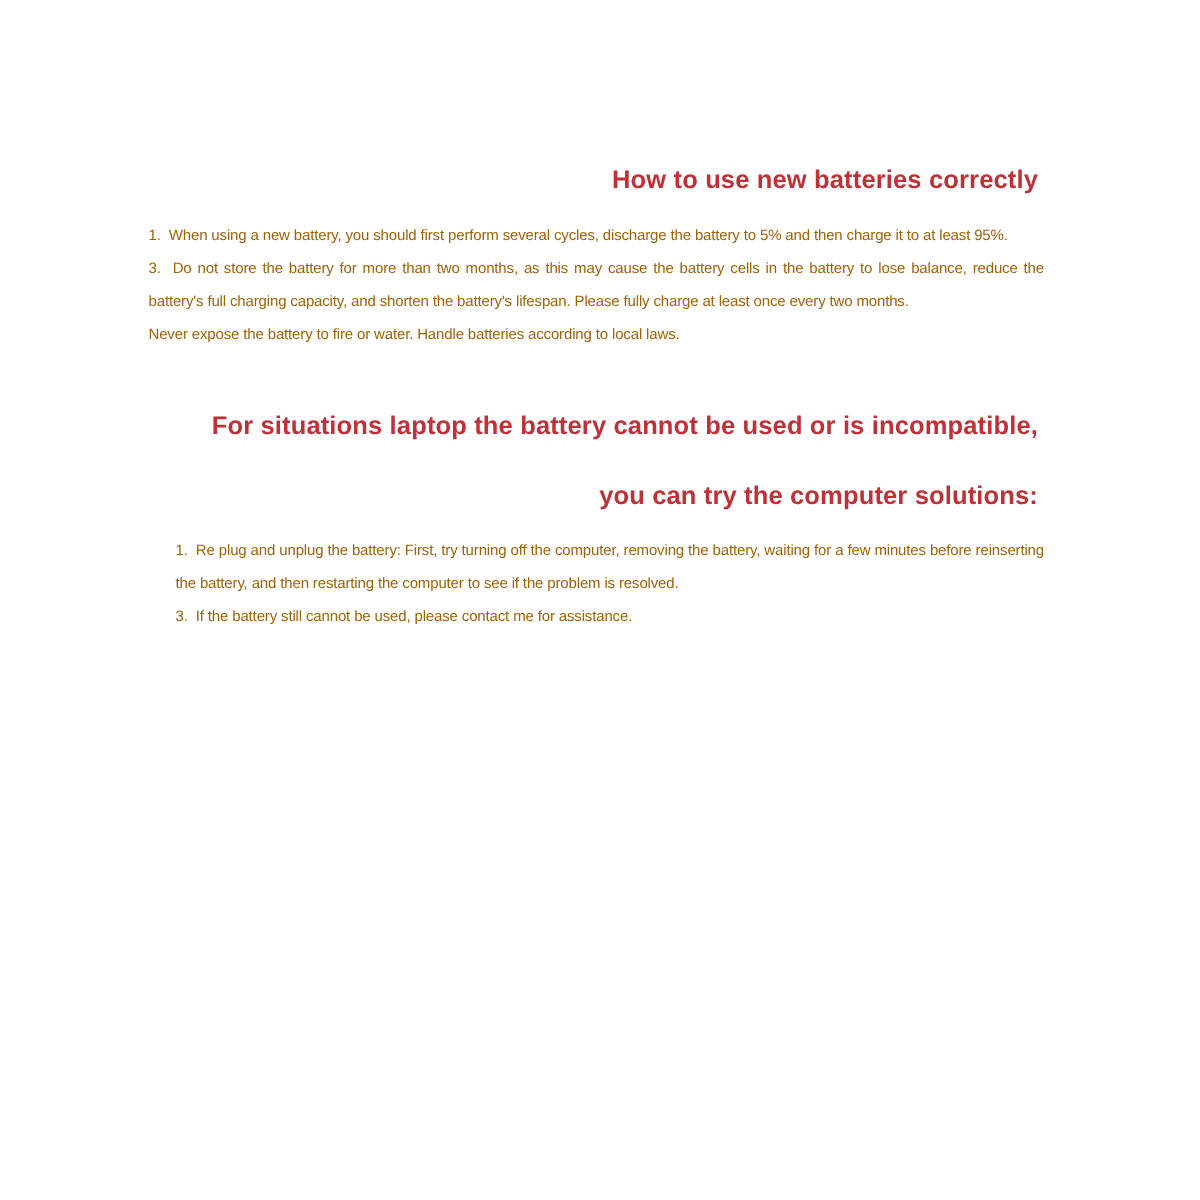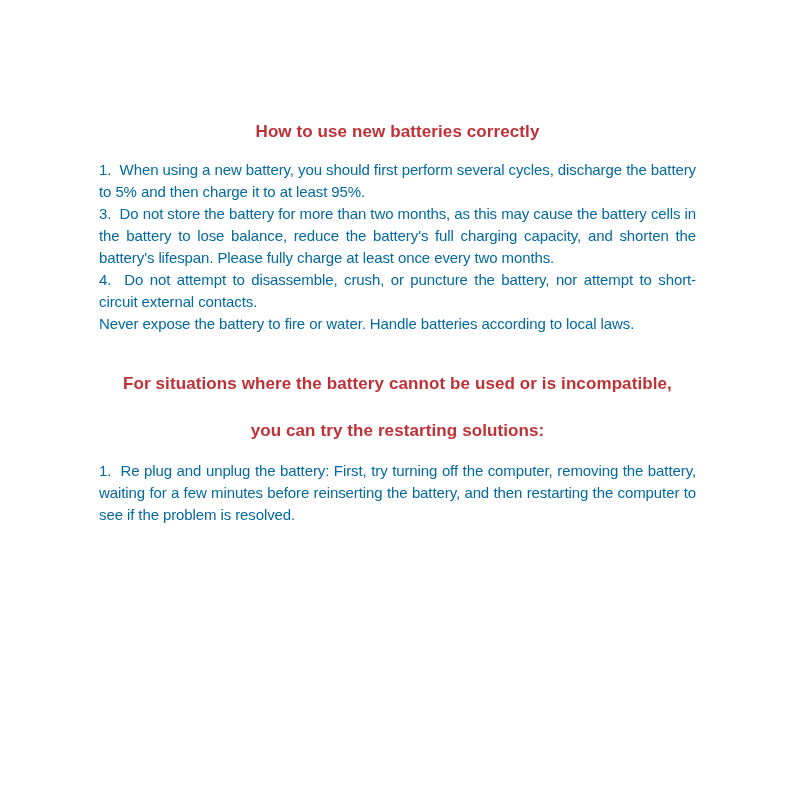--- a/index.html
+++ b/index.html
@@ -14,22 +14,22 @@
     font-family: "Liberation Sans", sans-serif;
     overflow: hidden;
   }
   .doc {
     position: absolute;
     left: 99px;
     top: 103px;
     width: 597px;
   }
   .red-heading {
-    margin: 16px;
-    text-align: center;
+    margin: 4px;
+    text-align: right;
     color: #bf3136;
     font-size: 17px;
     font-weight: 700;
     line-height: 26px;
     letter-spacing: 0.1px;
     white-space: nowrap;
   }
   .heading-1 {
     margin-bottom: 14px;
   }
@@ -38,44 +38,45 @@
   }
   .heading-3 {
     margin-top: 21px;
   }
   .para-block {
     margin: 0;
   }
   .para-block p {
     margin: 0;
     text-align: justify;
-    color: #0369a1;
-    font-size: 15px;
+    color: #a16207;
+    font-size: 10px;
     line-height: 22px;
     letter-spacing: -0.1px;
   }
   .solutions-block {
     margin-top: 13px;
+    margin-left: 18px;
   }
 </style>
 </head>
 <body>
 
 <div class="doc">
 
   <h1 class="red-heading heading-1">How to use new batteries correctly</h1>
 
   <div class="para-block">
     <p>1.&nbsp; When using a new battery, you should first perform several cycles, discharge the battery to 5% and then charge it to at least 95%.</p>
     <p>3.&nbsp; Do not store the battery for more than two months, as this may cause the battery cells in the battery to lose balance, reduce the battery's full charging capacity, and shorten the battery's lifespan. Please fully charge at least once every two months.</p>
-    <p>4.&nbsp; Do not attempt to disassemble, crush, or puncture the battery, nor attempt to short-circuit external contacts.</p>
     <p>Never expose the battery to fire or water. Handle batteries according to local laws.</p>
   </div>
 
-  <h2 class="red-heading heading-2">For situations where the battery cannot be used or is incompatible,</h2>
+  <h2 class="red-heading heading-2">For situations laptop the battery cannot be used or is incompatible,</h2>
 
-  <h2 class="red-heading heading-3">you can try the restarting solutions:</h2>
+  <h2 class="red-heading heading-3">you can try the computer solutions:</h2>
 
   <div class="para-block solutions-block">
     <p>1.&nbsp; Re plug and unplug the battery: First, try turning off the computer, removing the battery, waiting for a few minutes before reinserting the battery, and then restarting the computer to see if the problem is resolved.</p>
+    <p>3.&nbsp; If the battery still cannot be used, please contact me for assistance.</p>
   </div>
 
 </div>
 
 </body></html>

